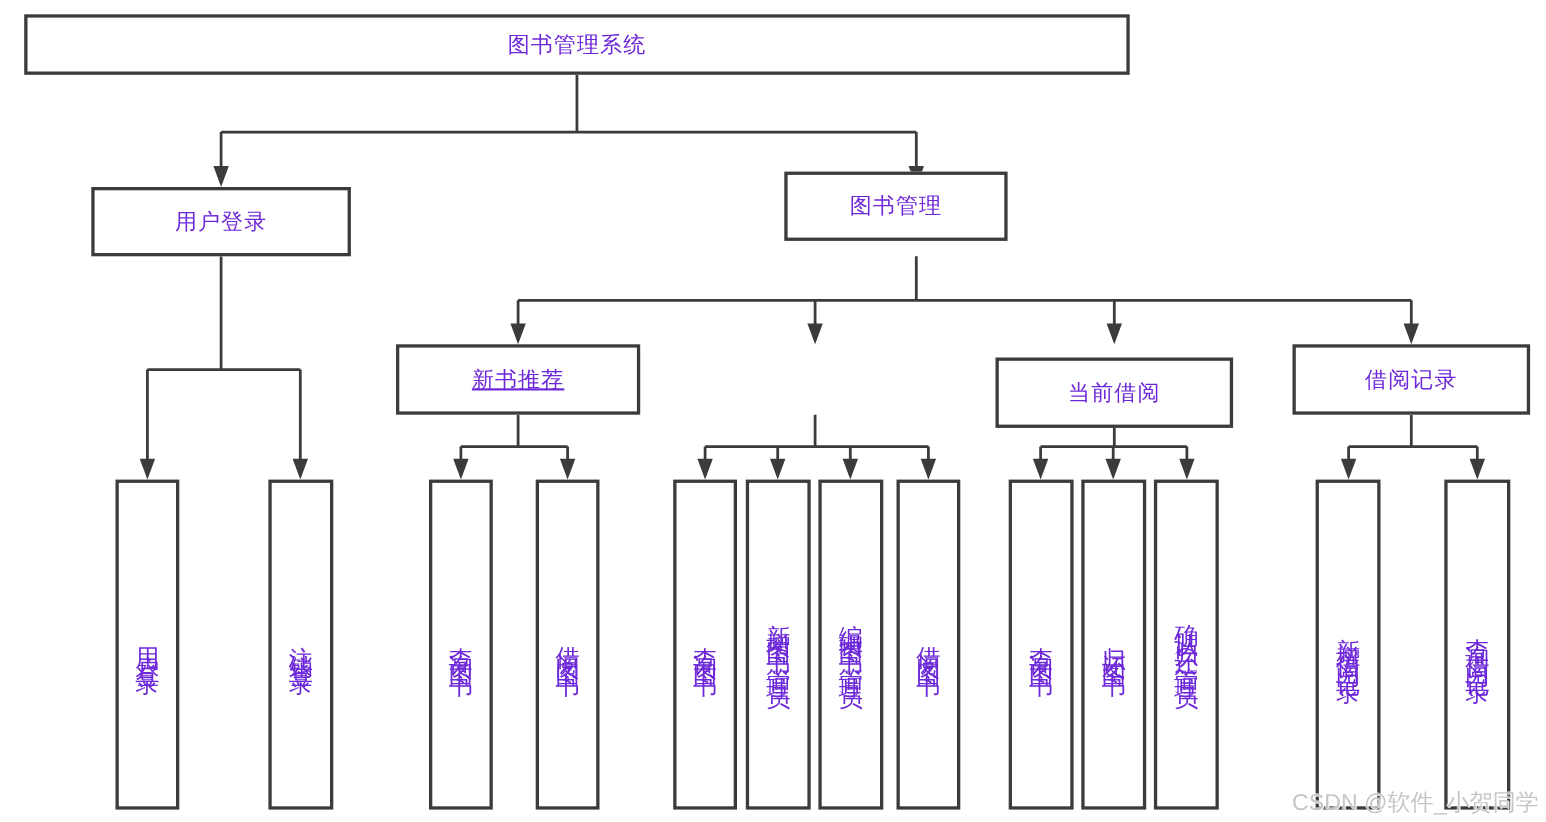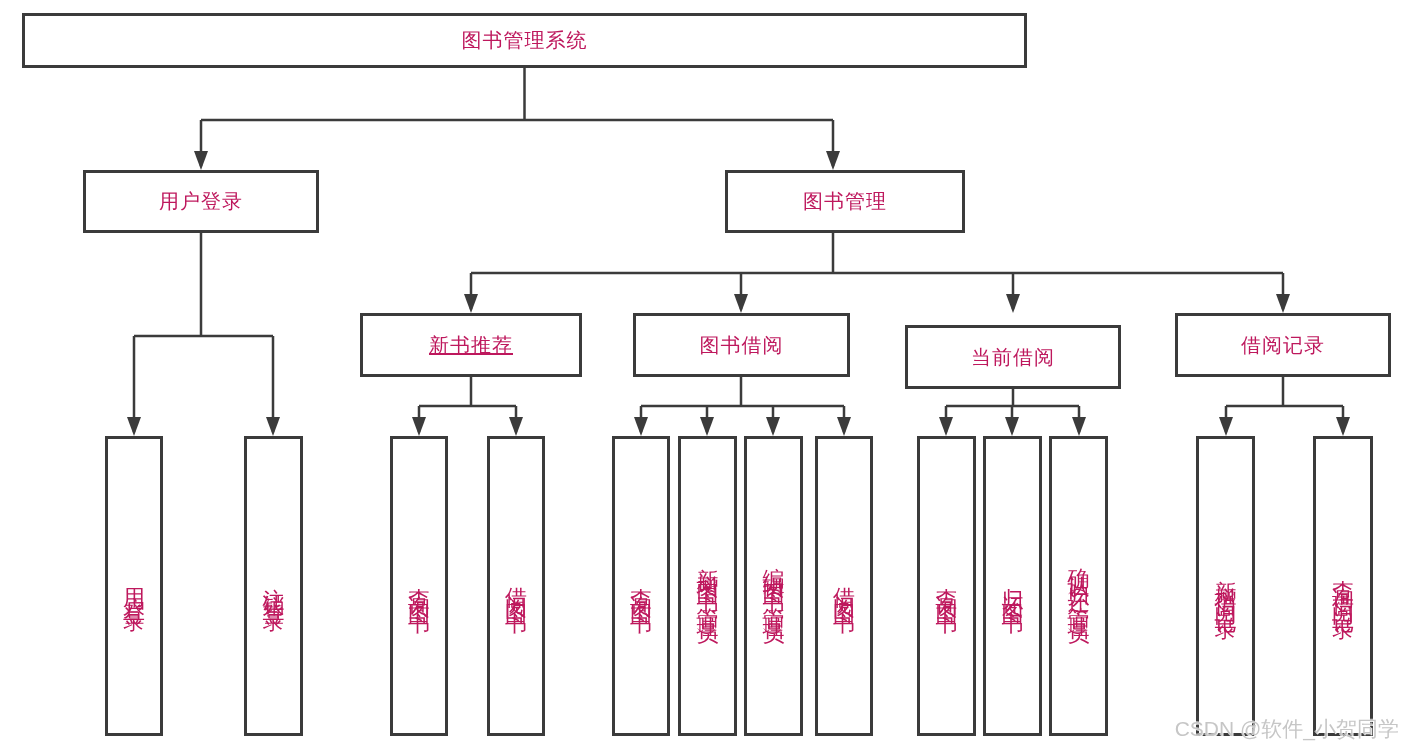--- a/index.html
+++ b/index.html
@@ -19,42 +19,42 @@
     position: absolute;
     left: 0; top: 0;
     width: 1405px; height: 747px;
     pointer-events: none;
   }
   .node {
     position: absolute;
     box-sizing: border-box;
     background: #ffffff;
     border: 3px solid #3b3b3b;
-    color: #be185d;
+    color: #6d28d9;
     display: flex;
     align-items: center;
     justify-content: center;
     text-align: left;
   }
   .node.h {
     font-size: 20px;
     letter-spacing: 1px;
     white-space: nowrap;
   }
   .node.v {
     writing-mode: vertical-rl;
     text-orientation: mixed;
     font-size: 22px;
     letter-spacing: 8px;
     line-height: 1;
   }
   
   #root       { left:  22px; top:  13px; width: 1005px; height: 55px; }
   #ulogin     { left:  83px; top: 170px; width: 236px; height: 63px; }
-  #bmgmt      { left: 713px; top: 170px; width: 240px; height: 63px; margin-left: 12px; }
+  #bmgmt      { left: 713px; top: 156px; width: 203px; height: 63px; }
   #newbook    { left: 360px; top: 313px; width: 222px; height: 64px; text-decoration: underline; }
   #bookborrow { left: 633px; top: 313px; width: 217px; height: 64px; }
   #curborrow  { left: 905px; top: 313px; width: 216px; height: 64px; margin-top: 12px; }
   #borrowrec  { left:1175px; top: 313px; width: 216px; height: 64px; }
   .leaf { top: 436px; height: 300px; width: 58px; }
   #leaf1  { left: 105px; }
   #leaf2  { left: 244px; width: 59px; }
   #leaf3  { left: 390px; }
   #leaf4  { left: 487px; }
   #leaf5  { left: 612px; }
@@ -122,21 +122,20 @@
       <polygon points="1336,417 1350,417 1343,436"></polygon>
     </g>
   </svg>
 
   <div id="root" class="node h">图书管理系统</div>
 
   <div id="ulogin" class="node h">用户登录</div>
   <div id="bmgmt" class="node h">图书管理</div>
 
   <div id="newbook" class="node h">新书推荐</div>
-  <div id="bookborrow" class="node h">图书借阅</div>
   <div id="curborrow" class="node h">当前借阅</div>
   <div id="borrowrec" class="node h">借阅记录</div>
 
   <div id="leaf1" class="node v leaf">用户登录</div>
   <div id="leaf2" class="node v leaf">注销登录</div>
 
   <div id="leaf3" class="node v leaf">查询图书</div>
   <div id="leaf4" class="node v leaf">借阅图书</div>
 
   <div id="leaf5" class="node v leaf">查询图书</div>

